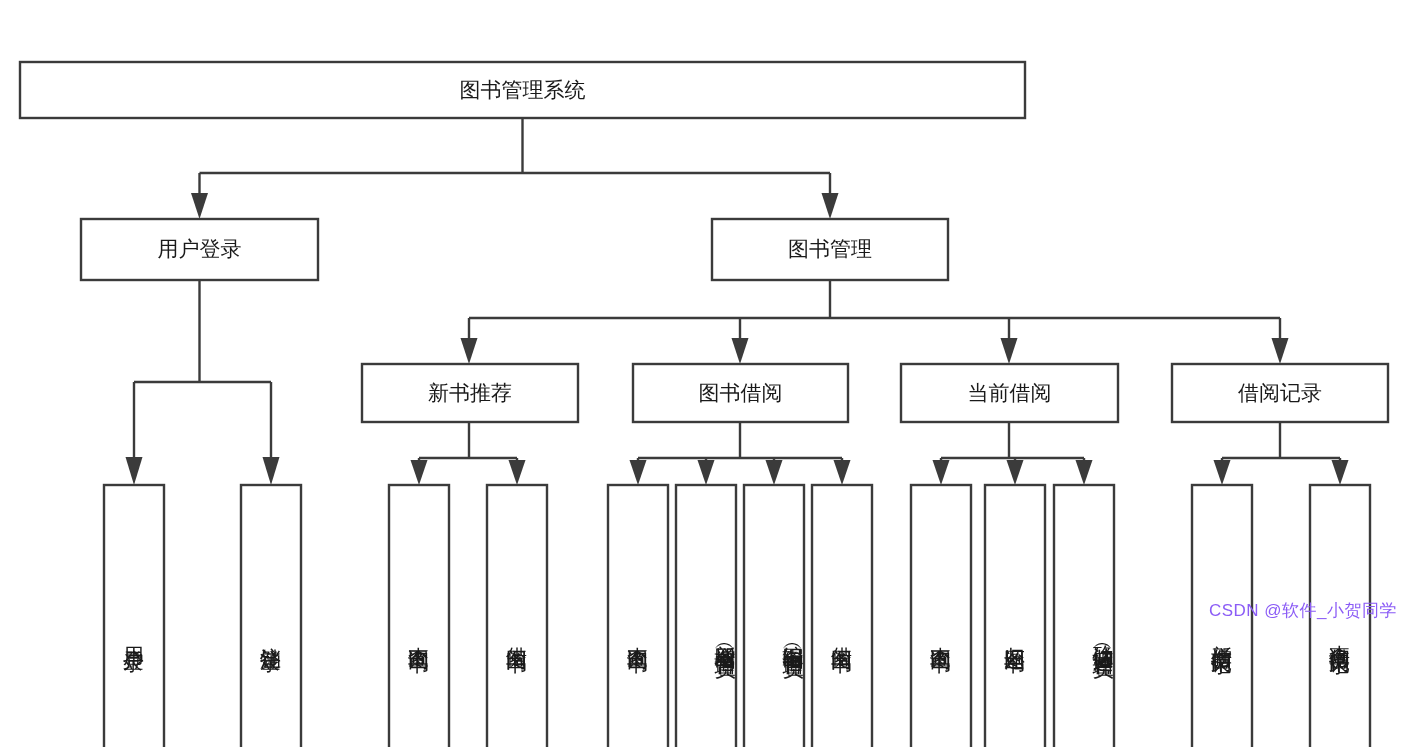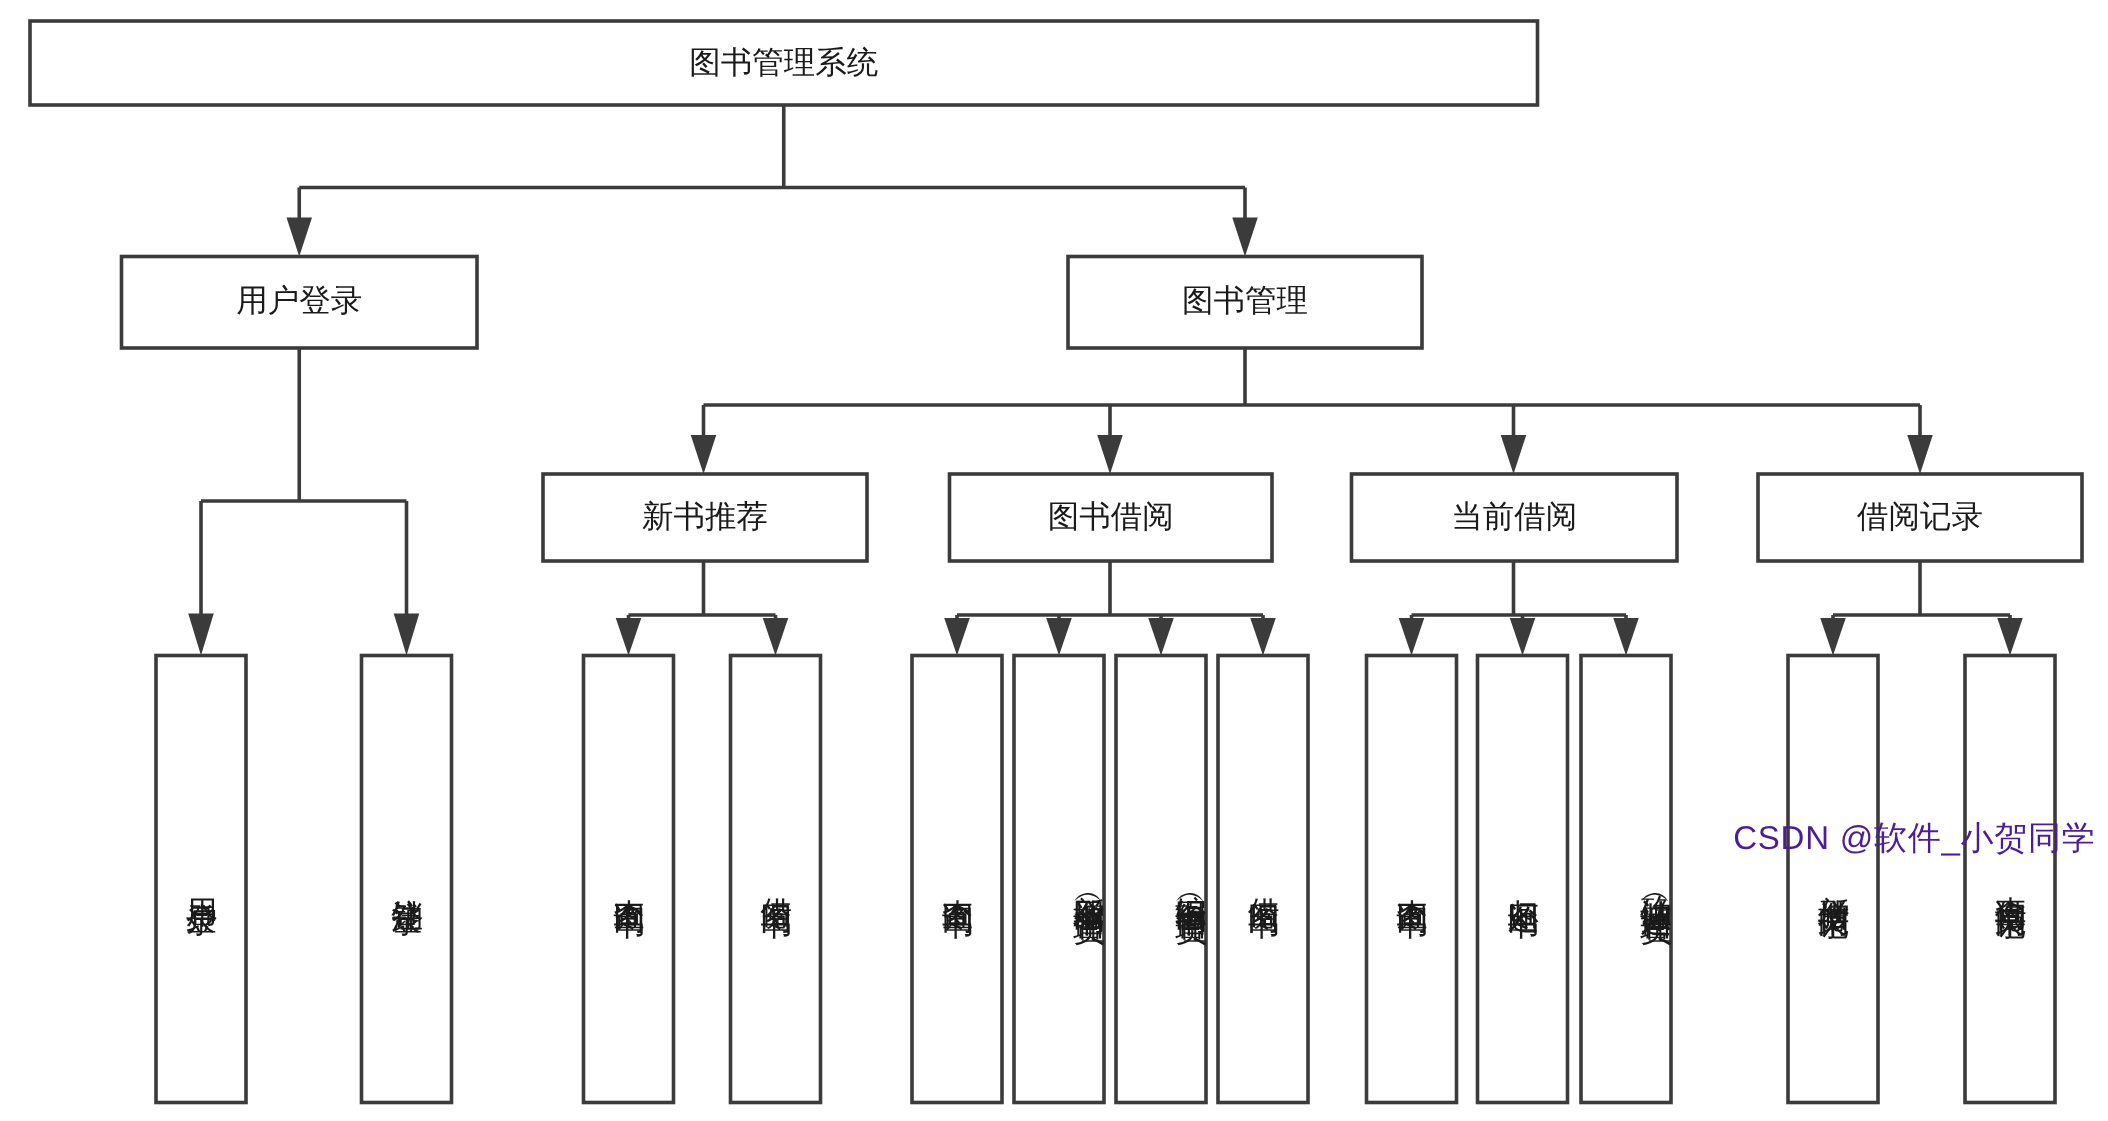--- a/index.html
+++ b/index.html
@@ -11,20 +11,21 @@
     width: 1405px;
     height: 747px;
     font-family: "Liberation Sans", "DejaVu Sans", sans-serif;
     overflow: hidden;
   }
   #diagram-root {
     position: relative;
     width: 1405px;
     height: 578px;
     background: #ffffff;
+    margin-top: 48px;
   }
   svg.diagram-svg {
     position: absolute;
     left: 0;
     top: 0;
     width: 1405px;
     height: 747px;
     display: block;
   }
   .node-rect {
@@ -64,22 +65,22 @@
     justify-content: center;
     text-align: center;
     pointer-events: none;
     box-sizing: border-box;
   }
   .watermark {
     position: absolute;
     right: 8px;
     bottom: 4px;
     font-family: "Liberation Sans", "DejaVu Sans", sans-serif;
-    font-size: 22px;
-    color: #4c1d95;
+    font-size: 17px;
+    color: #8b5cf6;
     letter-spacing: 0.5px;
     white-space: pre;
   }
 </style>
 </head>
 <body>
 
 <div id="diagram-root">
 
   <svg class="diagram-svg" viewBox="0 0 1405 747">

